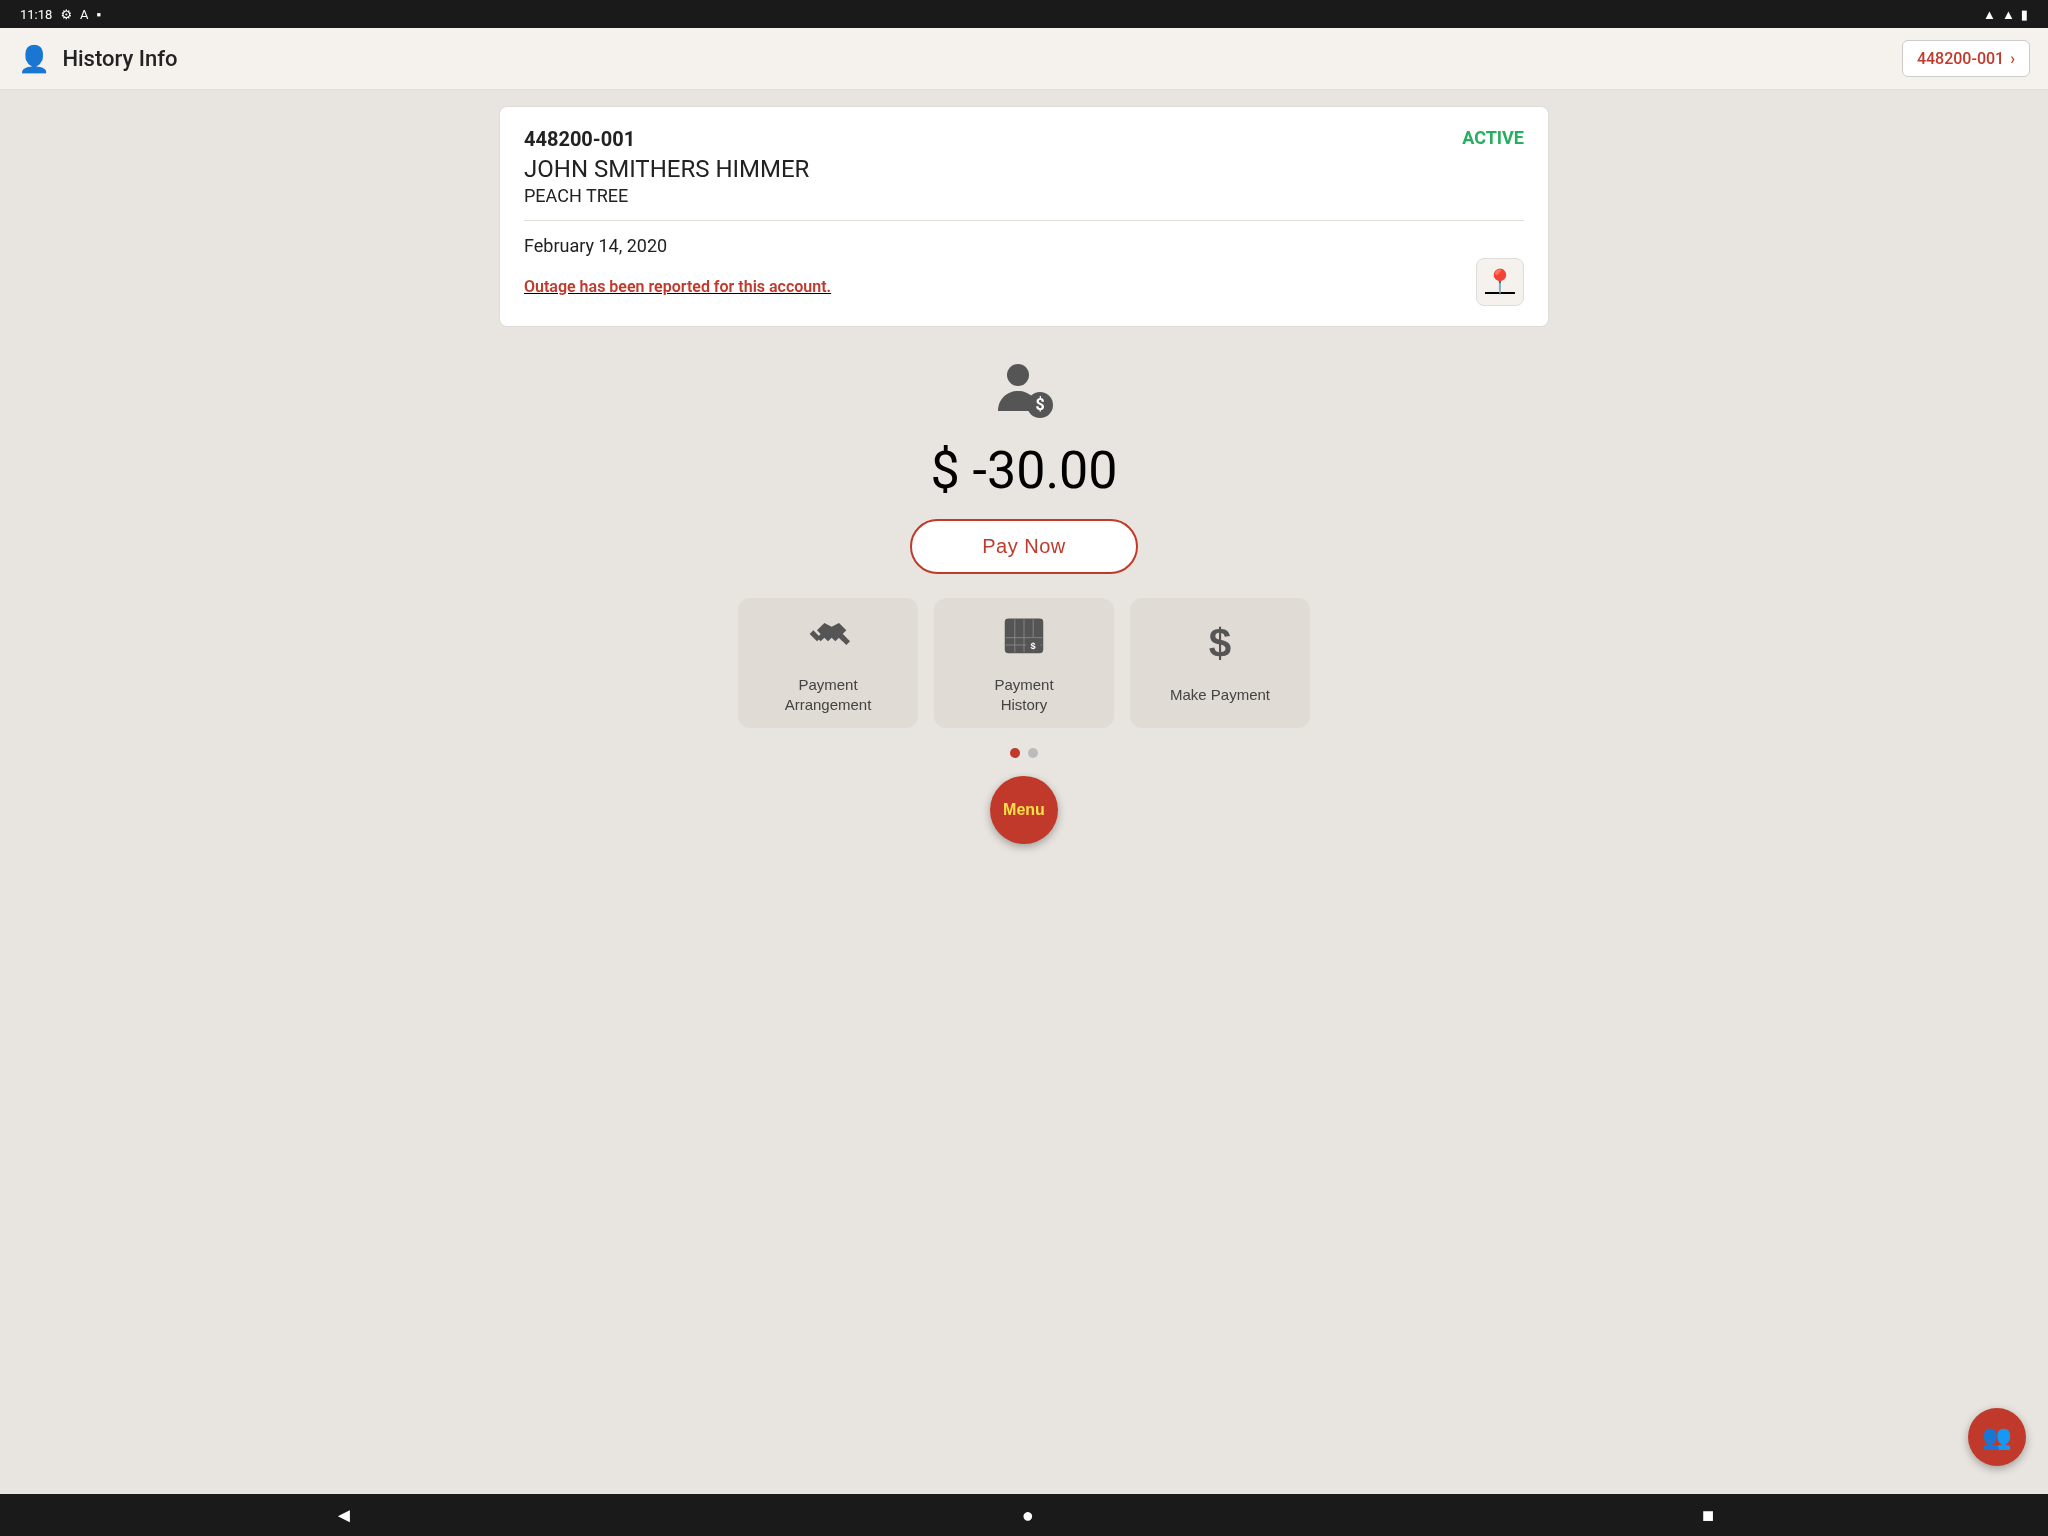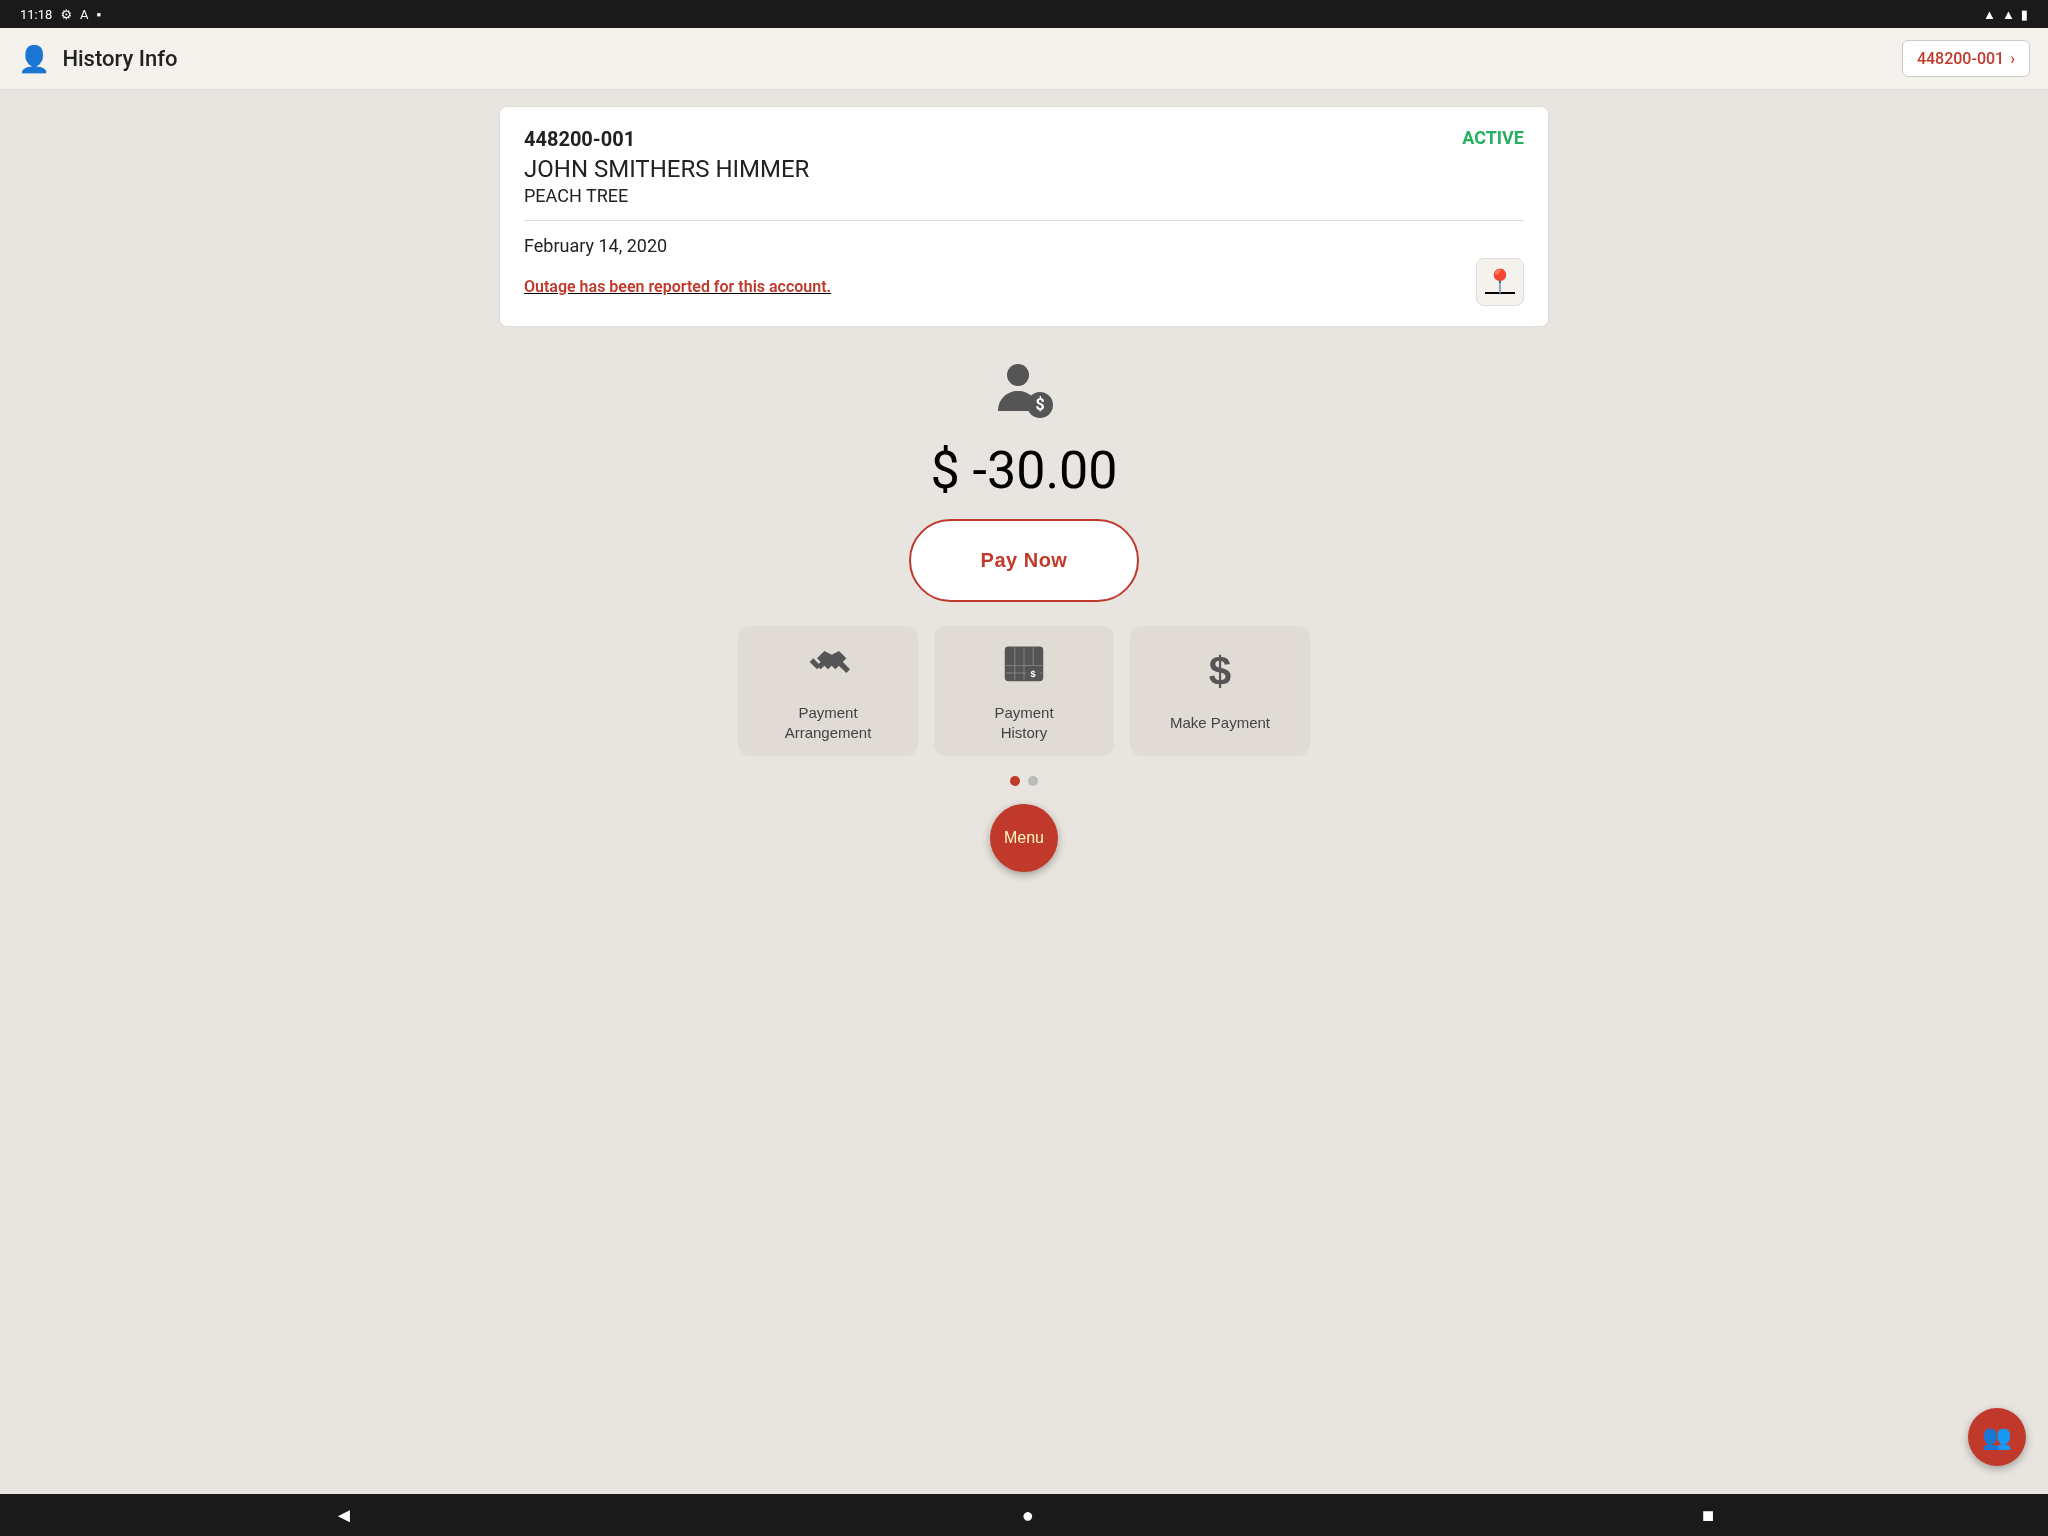--- a/index.html
+++ b/index.html
@@ -157,22 +157,22 @@
       font-size: 52px;
       font-weight: 400;
       color: #000000;
       margin-bottom: 18px;
     }
     .pay-now-btn {
       border: 2px solid #c0392b;
       background: white;
       color: #c0392b;
       font-size: 20px;
-      font-weight: 700;
-      padding: 28px 70px;
+      font-weight: 400;
+      padding: 14px 70px;
       border-radius: 50px;
       cursor: pointer;
       letter-spacing: 0.5px;
     }
 
     
     .action-buttons {
       display: flex;
       gap: 16px;
       margin-bottom: 20px;
@@ -215,23 +215,23 @@
     }
     .dot-active { background: #c0392b; }
     .dot-inactive { background: #bbb; }
 
     
     .menu-btn {
       width: 68px;
       height: 68px;
       border-radius: 50%;
       background: #c0392b;
-      color: #fef9c3;
+      color: #fde047;
       font-size: 16px;
-      font-weight: 400;
+      font-weight: 700;
       display: flex;
       align-items: center;
       justify-content: center;
       cursor: pointer;
       border: none;
       box-shadow: 0 3px 8px rgba(0,0,0,0.3);
       margin-bottom: 10px;
     }
 
     

